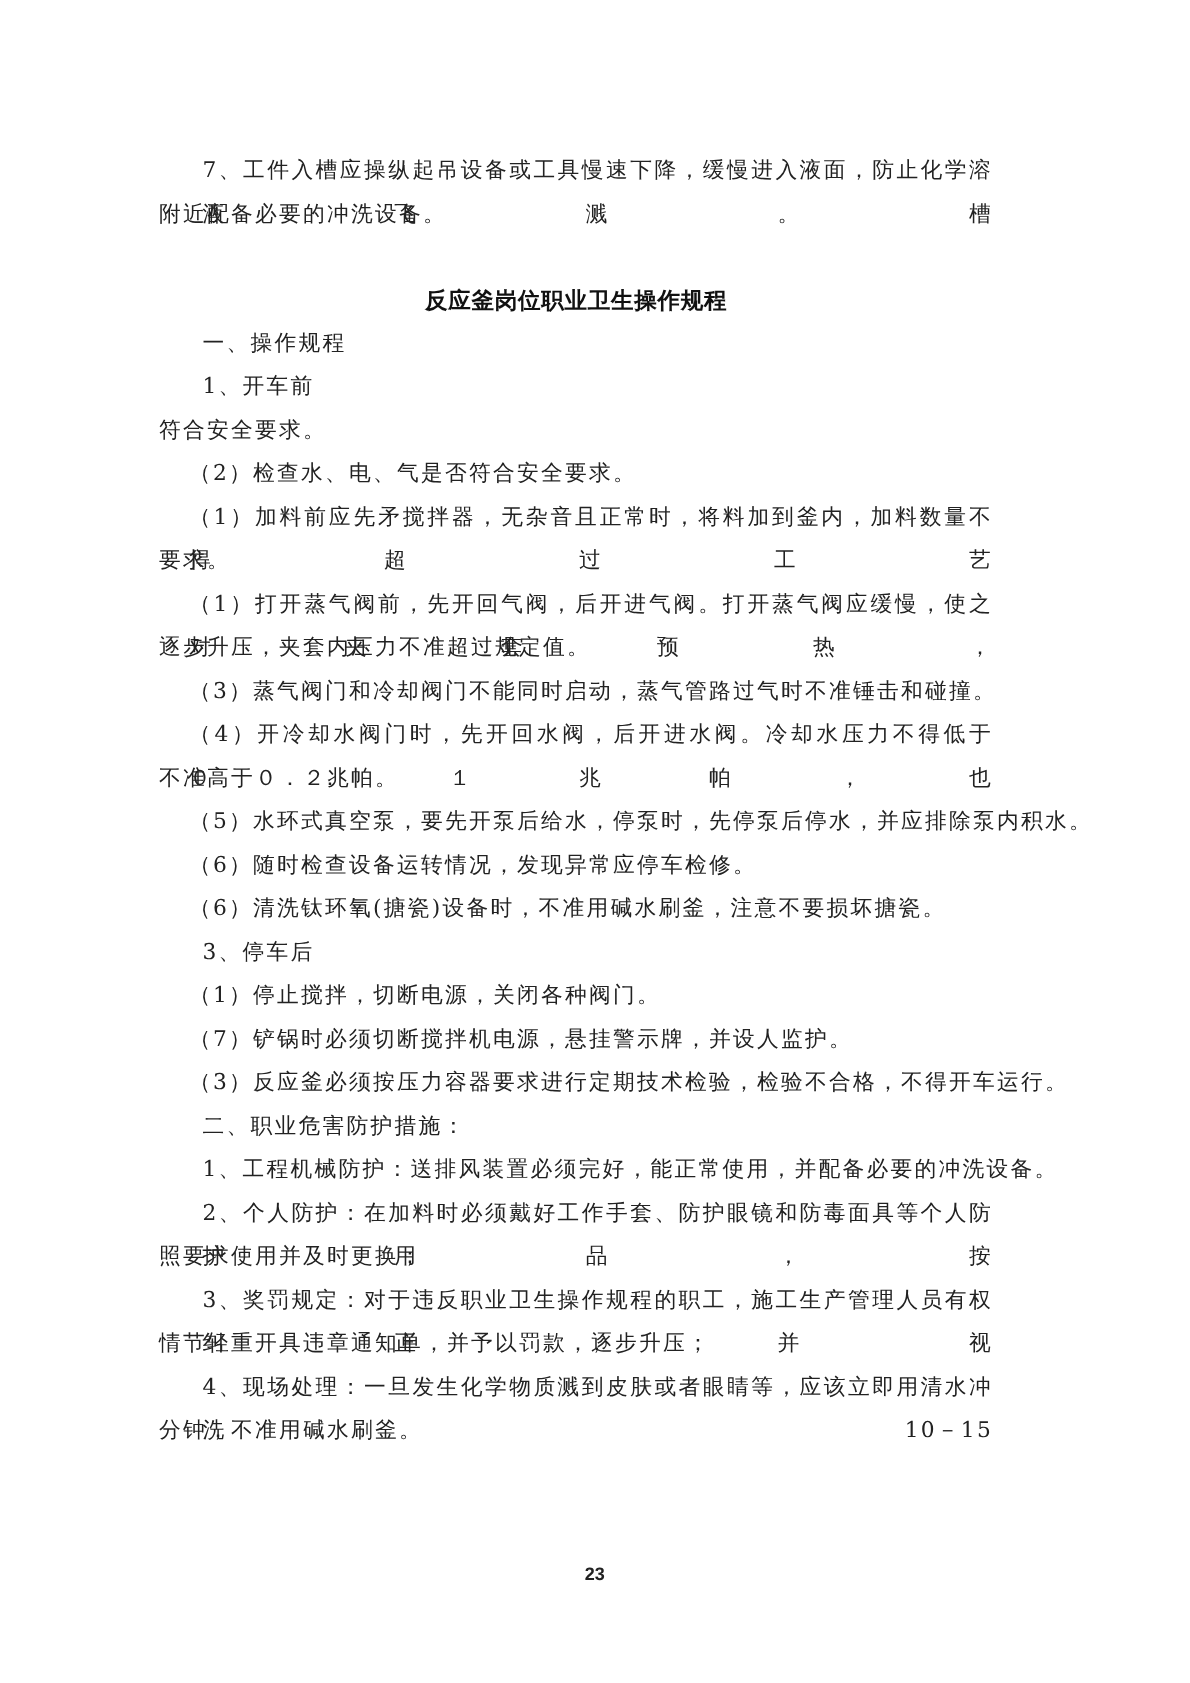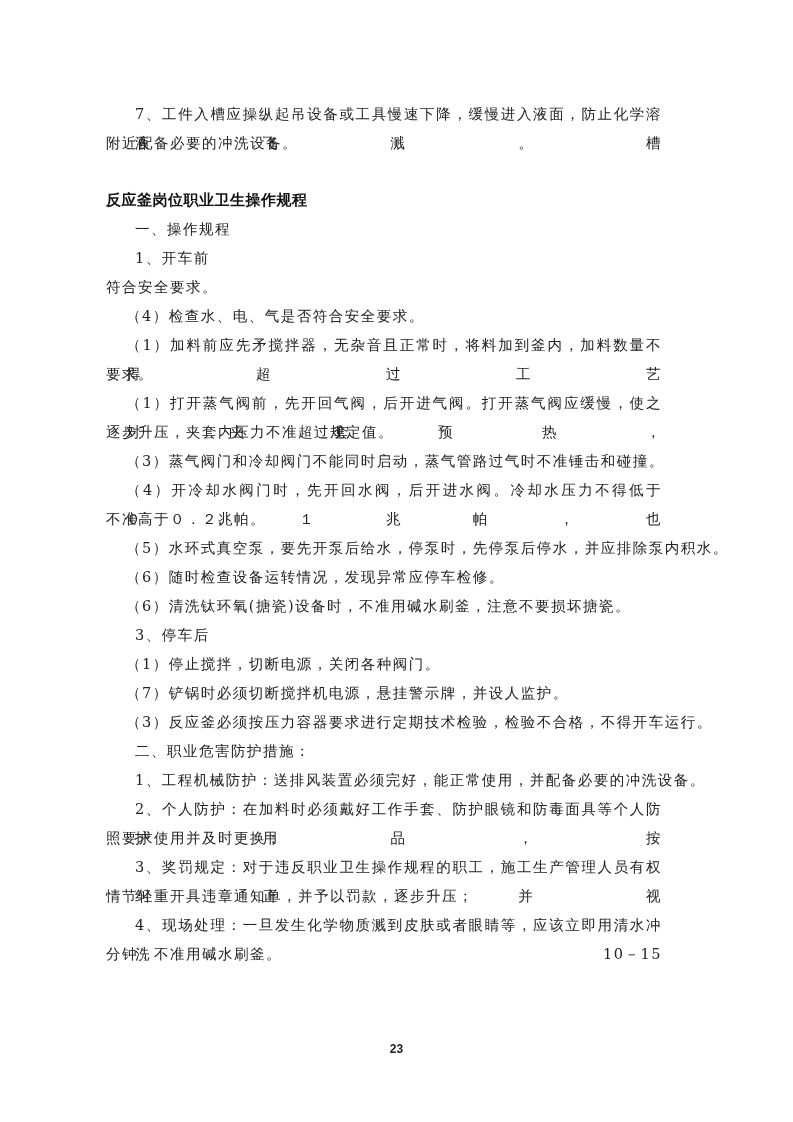--- a/index.html
+++ b/index.html
@@ -8,41 +8,41 @@
       position: absolute; left: 106px; top: 100px; width: 556px;
       font-family: "DejaVu Serif", "Liberation Serif", serif;
       font-size: 14.5px; color: #222; letter-spacing: 1.5px;
     }
     .line { height: 29px; line-height: 29px; white-space: nowrap; overflow: visible; }
     .justify { text-align: justify; text-align-last: justify; white-space: normal; }
     .indent { padding-left: 29px; }
     .indent-s { padding-left: 20px; }
     .heading {
       font-family: "DejaVu Sans", "Liberation Sans", sans-serif;
-      font-weight: bold; font-size: 15px; letter-spacing: 0.5px; color: #111;
+      font-weight: bold; font-size: 15px; letter-spacing: 0.5px; color: #111; text-align: center;
     }
     .gap { height: 28px; }
     .page-number {
       position: absolute; left: 0; right: 0; top: 1042px; text-align: center;
       font-family: "Liberation Sans", sans-serif; font-size: 12px; color: #222; font-weight: bold;
     }
   </style>
 </head>
 <body>
 
 <div class="page">
   <div class="line indent justify">7、工件入槽应操纵起吊设备或工具慢速下降，缓慢进入液面，防止化学溶液飞溅。槽</div>
   <div class="line">附近配备必要的冲洗设备。</div>
   <div class="gap"></div>
   <div class="line heading">反应釜岗位职业卫生操作规程</div>
 
   <div class="line indent">一、操作规程</div>
   <div class="line indent">1、开车前</div>
   <div class="line">符合安全要求。</div>
-  <div class="line indent-s">（4）检查水、电、气是否符合安全要求。</div>
+  <div class="line indent-s">（2）检查水、电、气是否符合安全要求。</div>
 
   <div class="line indent-s justify">（1）加料前应先矛搅拌器，无杂音且正常时，将料加到釜内，加料数量不得超过工艺</div>
   <div class="line">要求。</div>
   <div class="line indent-s justify">（1）打开蒸气阀前，先开回气阀，后开进气阀。打开蒸气阀应缓慢，使之对夹套预热，</div>
   <div class="line">逐步升压，夹套内压力不准超过规定值。</div>
   <div class="line indent-s">（3）蒸气阀门和冷却阀门不能同时启动，蒸气管路过气时不准锤击和碰撞。</div>
   <div class="line indent-s justify">（4）开冷却水阀门时，先开回水阀，后开进水阀。冷却水压力不得低于０．１兆帕，也</div>
   <div class="line">不准高于０．２兆帕。</div>
   <div class="line indent-s">（5）水环式真空泵，要先开泵后给水，停泵时，先停泵后停水，并应排除泵内积水。</div>
   <div class="line indent-s">（6）随时检查设备运转情况，发现异常应停车检修。</div>

